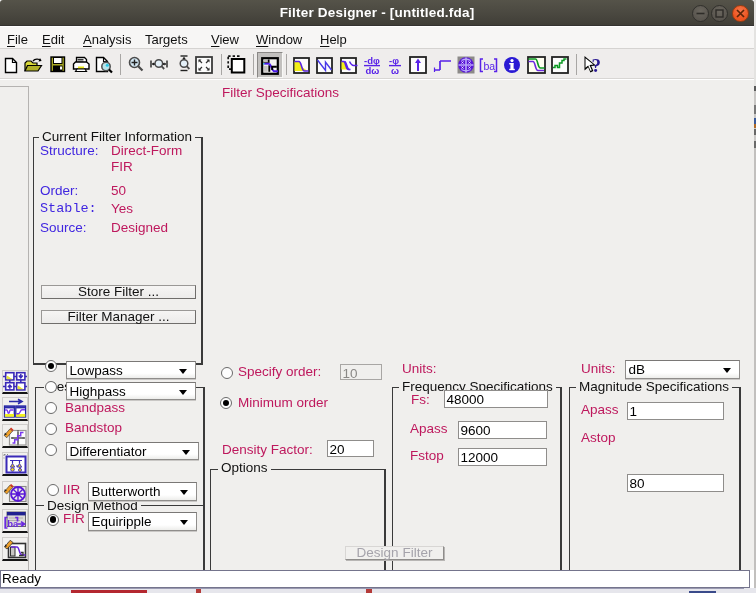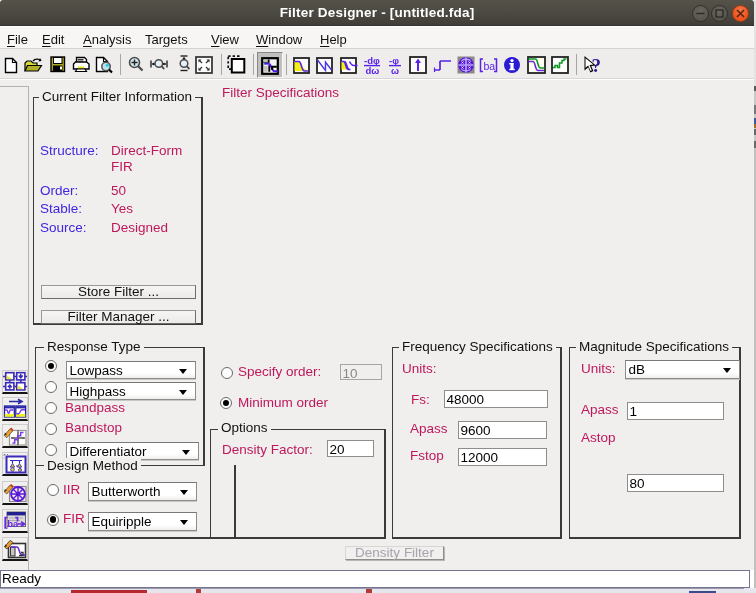--- a/index.html
+++ b/index.html
@@ -30,21 +30,21 @@
 #toolbar { left:0; top:49px; width:754px; height:30px; background:#efedec;
   border-bottom:1px solid #d8d6d4; }
 .ti { position:absolute; top:7px; }
 .tsep { position:absolute; top:5px; width:1px; height:21px; background:#a8a6a4; }
 
 
 #main { left:0; top:80px; width:754px; height:490px; background:#f0efed; }
 
 
 .gbox { position:absolute; border:1px solid #3a3a3a;
-  border-left-width:1.5px; border-right-width:2px; border-bottom-width:2px; }
+  border-left-width:1.5px; border-right-width:2px; border-bottom-width:2px;margin-top:40px; }
 .gtitle { position:absolute; top:-9px; background:#f0efed; font-size:13.5px;
   color:#111; padding:0 3px; white-space:nowrap; }
 
 
 .lbl { position:absolute; font-size:13.5px; color:#be185d; white-space:nowrap; }
 .blbl { position:absolute; font-size:13.5px; color:#4026e0; white-space:nowrap; }
 .radio { position:absolute; width:12px; height:12px; border-radius:50%;
   border:1px solid #6a6a6a; background:#fdfdfd; }
 .radio.sel::after { content:""; position:absolute; left:1.75px; top:1.75px;
   width:6.5px; height:6.5px; border-radius:50%; background:#000; }
@@ -261,42 +261,42 @@
     <div class="abs" style="left:0px; top:6px; width:29px; height:1px; background:#b5b3b1;"></div>
     <div class="abs" style="left:28px; top:6px; width:1px; height:484px; background:#b5b3b1;"></div>
 
     <div class="gbox" style="left:33px; top:17px; width:170px; height:228px;">
       <span class="gtitle" style="left:5px;">Current Filter Information</span>
     </div>
     <div class="blbl" style="left:40px; top:63px;">Structure:</div>
     <div class="lbl" style="left:111px; top:63px; line-height:16px;">Direct-Form<br>FIR</div>
     <div class="blbl" style="left:40px; top:103px;">Order:</div>
     <div class="lbl" style="left:111px; top:103px;">50</div>
-    <div class="blbl" style="left:40px; top:121px;">Stable:</div>
+    <div class="blbl" style="left:40px; top:121px;font-family:Liberation Mono, monospace;">Stable:</div>
     <div class="lbl" style="left:111px; top:121px;">Yes</div>
     <div class="blbl" style="left:40px; top:140px;">Source:</div>
     <div class="lbl" style="left:111px; top:140px;">Designed</div>
     <div class="btn" style="left:41px; top:230px; width:155px; height:14px; line-height:12px;">Filter Manager ...</div>
     <div class="btn" style="left:41px; top:205px; width:155px; height:14px; line-height:12px;">Store Filter ...</div>
 
     <div class="gbox" style="left:35px; top:267px; width:170px; height:119px; border-bottom-width:1px;">
       <span class="gtitle" style="left:8px;">Response Type</span>
     </div>
     <div class="radio sel" style="left:45px; top:280px;"></div>
     <div class="combo" style="left:66px; top:281px; width:130px; height:18px;">Lowpass</div>
     <div class="radio" style="left:45px; top:301px;"></div>
     <div class="combo" style="left:66px; top:301.5px; width:130px; height:18px;">Highpass</div>
     <div class="radio" style="left:45px; top:322px;"></div>
     <div class="lbl" style="left:65px; top:319.5px;">Bandpass</div>
     <div class="radio" style="left:45px; top:343px;"></div>
     <div class="lbl" style="left:65px; top:340px;">Bandstop</div>
     <div class="radio" style="left:45px; top:363.5px;"></div>
     <div class="combo" style="left:66px; top:362px; width:133px; height:18px;">Differentiator</div>
 
-    <div class="gbox" style="left:35px; top:385px; width:201px; height:74px; border-top:none;">
+    <div class="gbox" style="left:35px; top:385px; width:170px; height:74px; border-top:none;">
       <span class="gtitle" style="left:8px; top:-7.5px;">Design Method</span>
     </div>
     <div class="radio" style="left:47px; top:404px;"></div>
     <div class="lbl" style="left:63px; top:401.5px;">IIR</div>
     <div class="combo" style="left:88px; top:401.5px; width:109px;">Butterworth</div>
     <div class="radio sel" style="left:47px; top:433.5px;"></div>
     <div class="lbl" style="left:63px; top:431px;">FIR</div>
     <div class="combo" style="left:88px; top:431.5px; width:109px;">Equiripple</div>
 
     <div class="radio" style="left:220.5px; top:287px;"></div>
@@ -325,21 +325,21 @@
     <div class="gbox" style="left:569px; top:267px; width:172px; height:192px;">
       <span class="gtitle" style="left:6px;">Magnitude Specifications</span>
     </div>
     <div class="lbl" style="left:581px; top:280.5px;">Units:</div>
     <div class="combo" style="left:625px; top:280px; width:115px;">dB</div>
     <div class="lbl" style="left:581px; top:321.5px;">Apass</div>
     <div class="tfield" style="left:627px; top:322px; width:97px;">1</div>
     <div class="lbl" style="left:581px; top:349.5px;">Astop</div>
     <div class="tfield" style="left:627px; top:350px; width:97px;margin-top:44px;">80</div>
 
-    <div class="btn" style="left:345px; top:466px; width:99px; height:13.5px; line-height:11.5px; color:#a5a3ab; background:#f1f0ee; border-color:#d8d6d4; border-right-color:#8f8d8b; border-bottom-color:#8f8d8b; box-shadow:1px 1px 0 #b8b6b4;">Density Filter</div>
+    <div class="btn" style="left:345px; top:466px; width:99px; height:13.5px; line-height:11.5px; color:#a5a3ab; background:#f1f0ee; border-color:#d8d6d4; border-right-color:#8f8d8b; border-bottom-color:#8f8d8b; box-shadow:1px 1px 0 #b8b6b4;">Design Filter</div>
 
     <div class="sbtn" style="top:290px;">
       <svg width="24" height="21" style="position:absolute;left:0;top:0;">
         <path d="M0 5.5 h3.5 M10.5 5.5 h3.5 M21 5.5 h3 M0 15.5 h3.5 M10.5 15.5 h3.5 M21 15.5 h3 M6.8 9 v3 M17.8 9 v3" stroke="#3a2ab8" stroke-width="1.5"></path>
         <rect x="2.7" y="1.7" width="8.2" height="7.2" fill="#fff" stroke="#3a2ab8" stroke-width="1.6"></rect>
         <rect x="13.7" y="1.7" width="8.2" height="7.2" fill="#fff" stroke="#3a2ab8" stroke-width="1.6"></rect>
         <rect x="2.7" y="11.7" width="8.2" height="7.2" fill="#fff" stroke="#3a2ab8" stroke-width="1.6"></rect>
         <rect x="13.7" y="11.7" width="8.2" height="7.2" fill="#fff" stroke="#3a2ab8" stroke-width="1.6"></rect>
         <path d="M3.6 8.2 v-3.4 c2.2 0 2.6 1.6 3.8 2.2 l2.4 1.2 z" fill="#e8e43a"></path>
         <path d="M14.6 18.2 v-3.4 c2.2 0 2.6 1.6 3.8 2.2 l2.4 1.2 z" fill="#e8e43a"></path>

